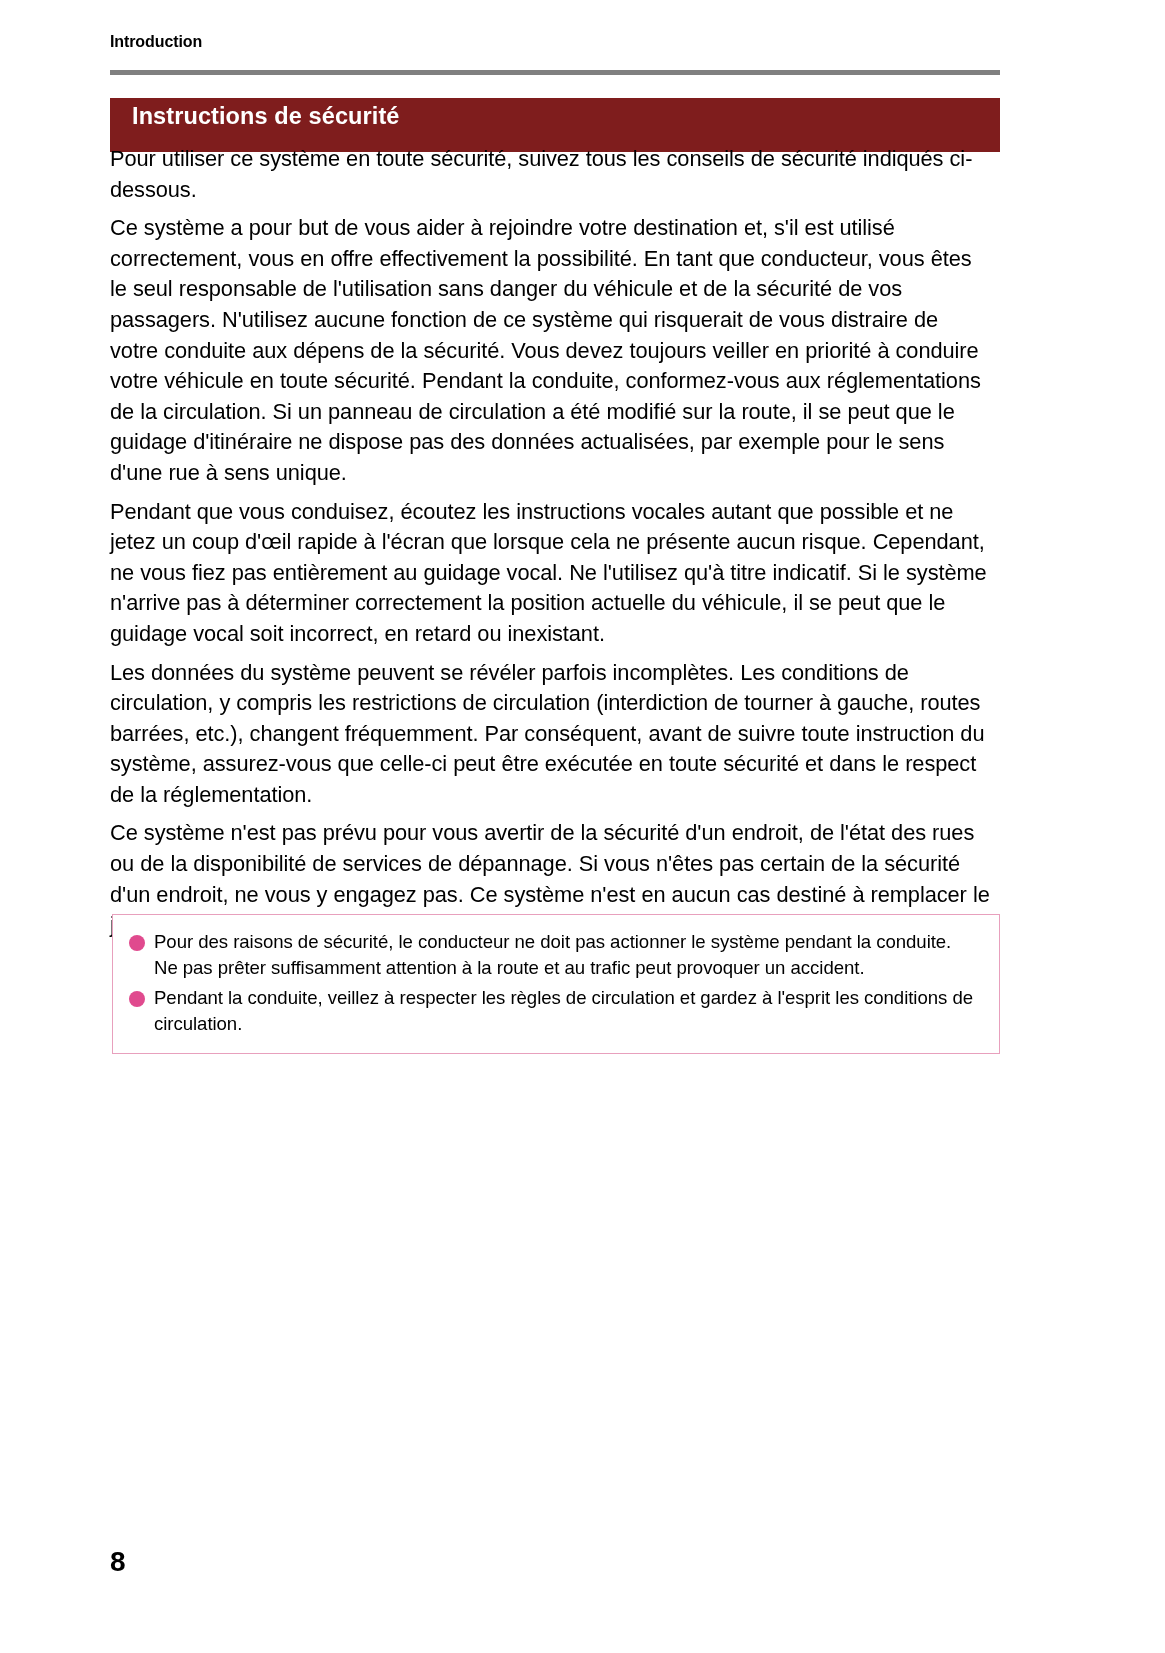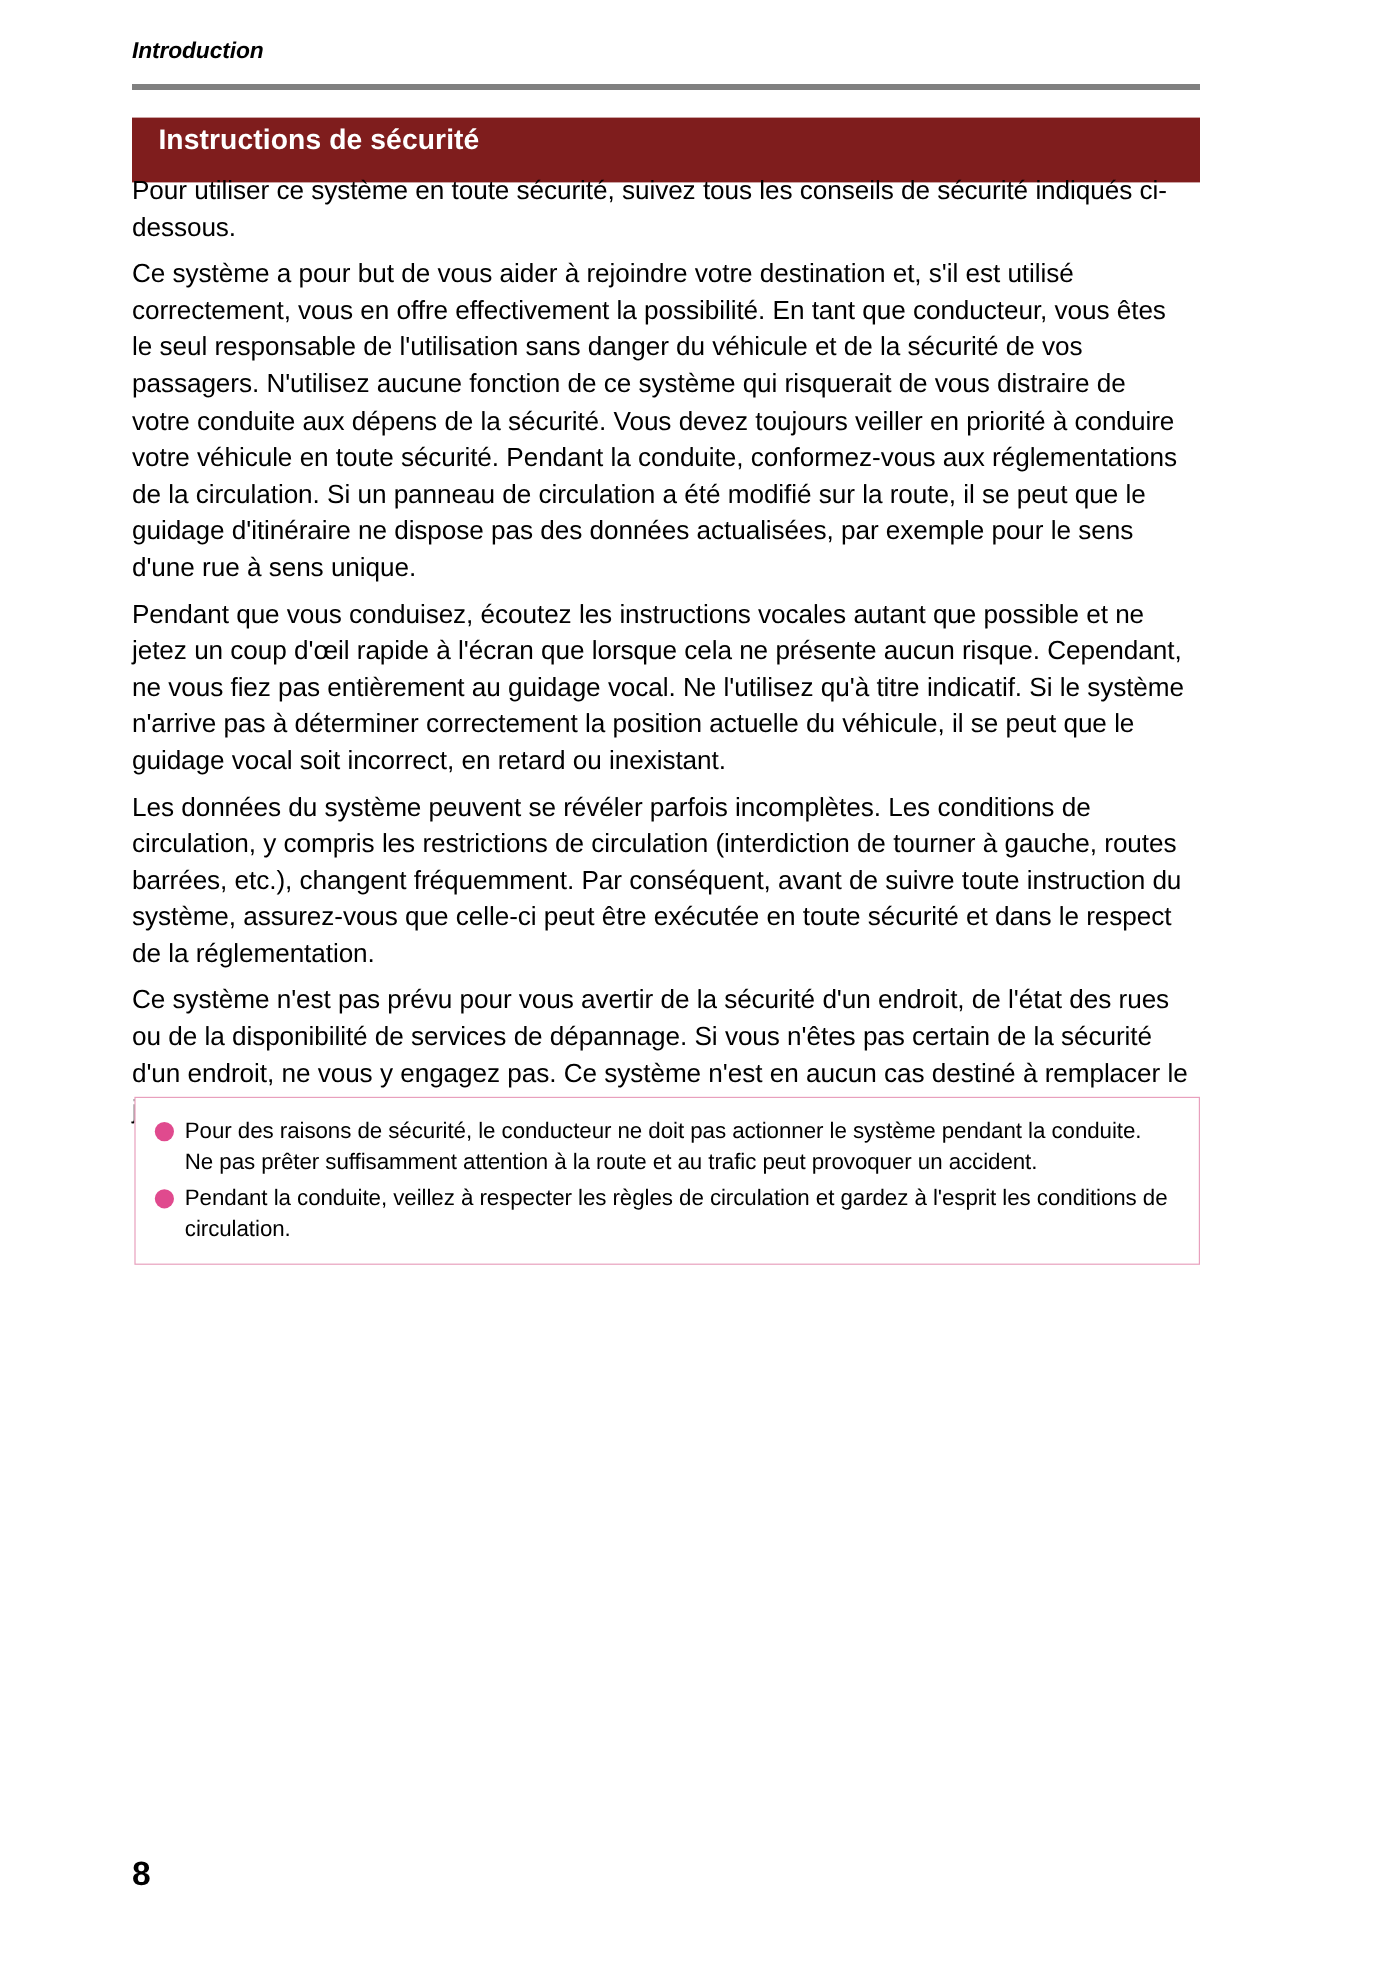--- a/index.html
+++ b/index.html
@@ -26,25 +26,24 @@
   }
 
   
   .running-header {
     position: absolute;
     left: 110px;
     top: 33px;
     width: 890px;
   }
   .running-header-text {
-    font-size: 19px;
+    font-size: 16px;
     font-weight: bold;
     letter-spacing: -0.1px;
     line-height: 1.1;
-    font-style: italic;
   }
   .header-rule {
     position: absolute;
     left: 110px;
     top: 70px;
     width: 890px;
     height: 5px;
     background: #808080;
   }
 

